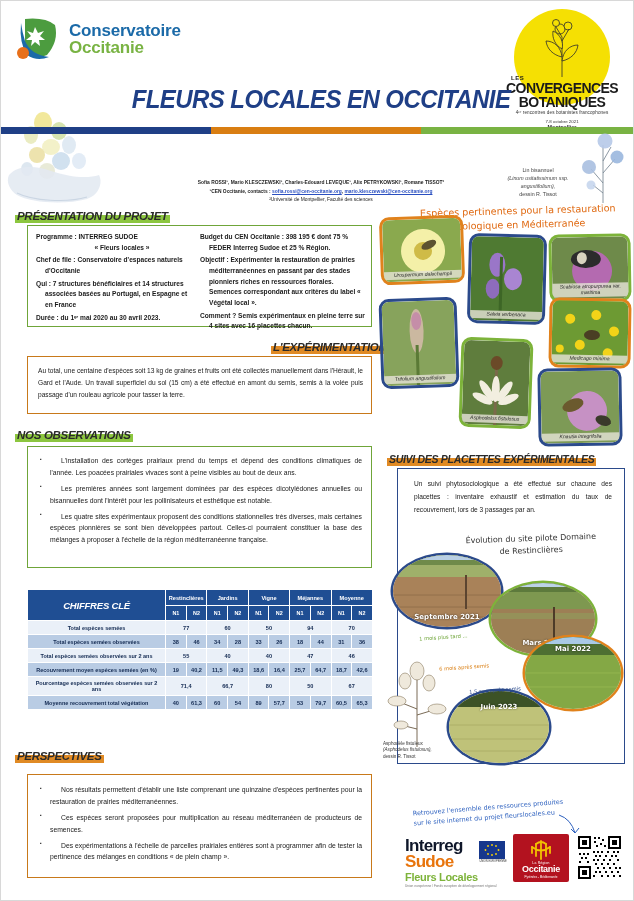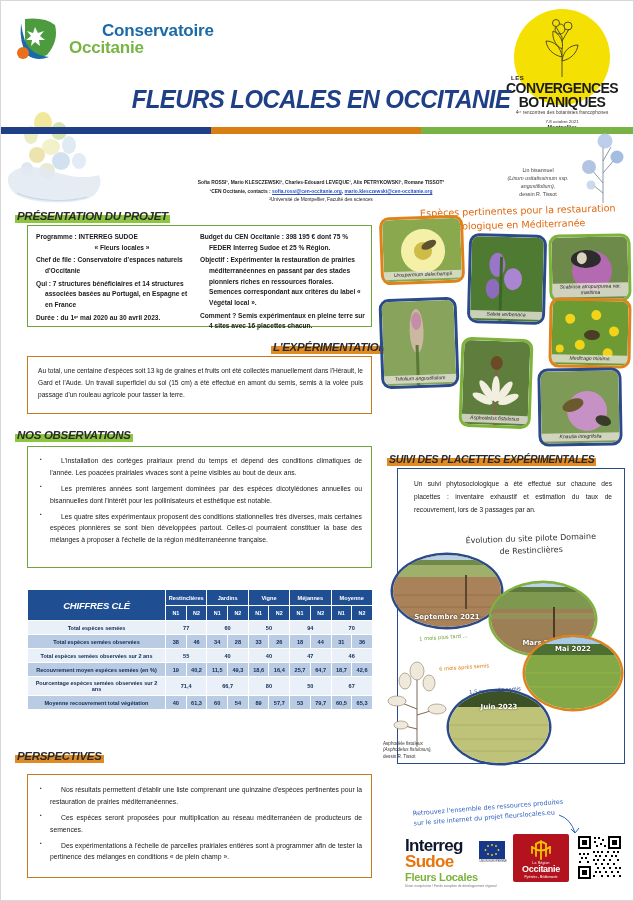--- a/index.html
+++ b/index.html
@@ -20,21 +20,21 @@
   
   .cen-logo {
     position: absolute; left: 14px; top: 14px;
     display: flex; align-items: center; gap: 8px;
   }
   .cen-mark {
     width: 46px; height: 48px; position: relative;
   }
   .cen-words { line-height: 1.03; }
   .cen-words .l1, .cen-words .l2 {
-    font-size: 17px; font-weight: 700; color: #1b6aa8; letter-spacing: -0.2px; margin-left: 33px;
+    font-size: 17px; font-weight: 700; color: #1b6aa8; letter-spacing: -0.2px;
   }
   .cen-words .l3 {
     font-size: 17px; font-weight: 700; color: #79b343; letter-spacing: -0.2px;
   }
 
   .cb-logo {
     position: absolute; right: 12px; top: 8px;
     width: 118px; height: 112px;
     text-align: center;
   }

